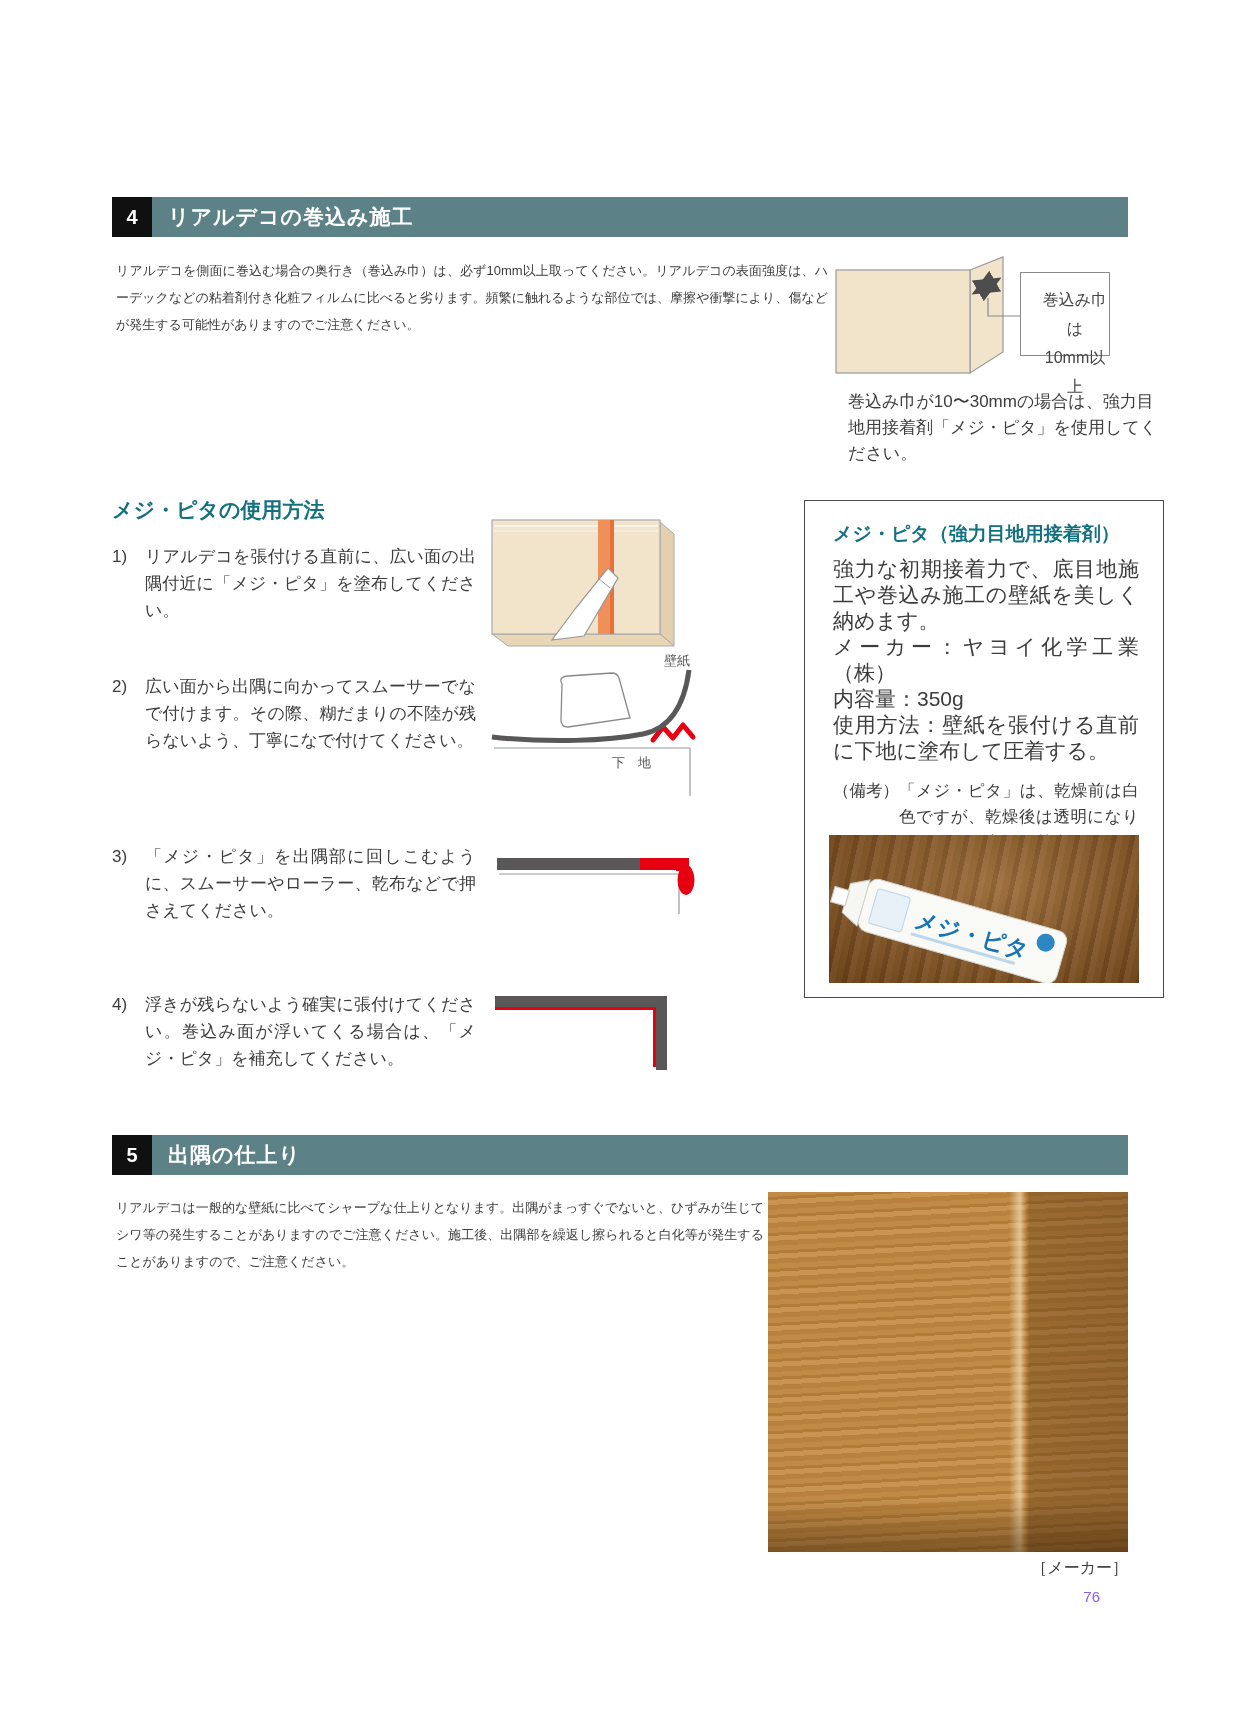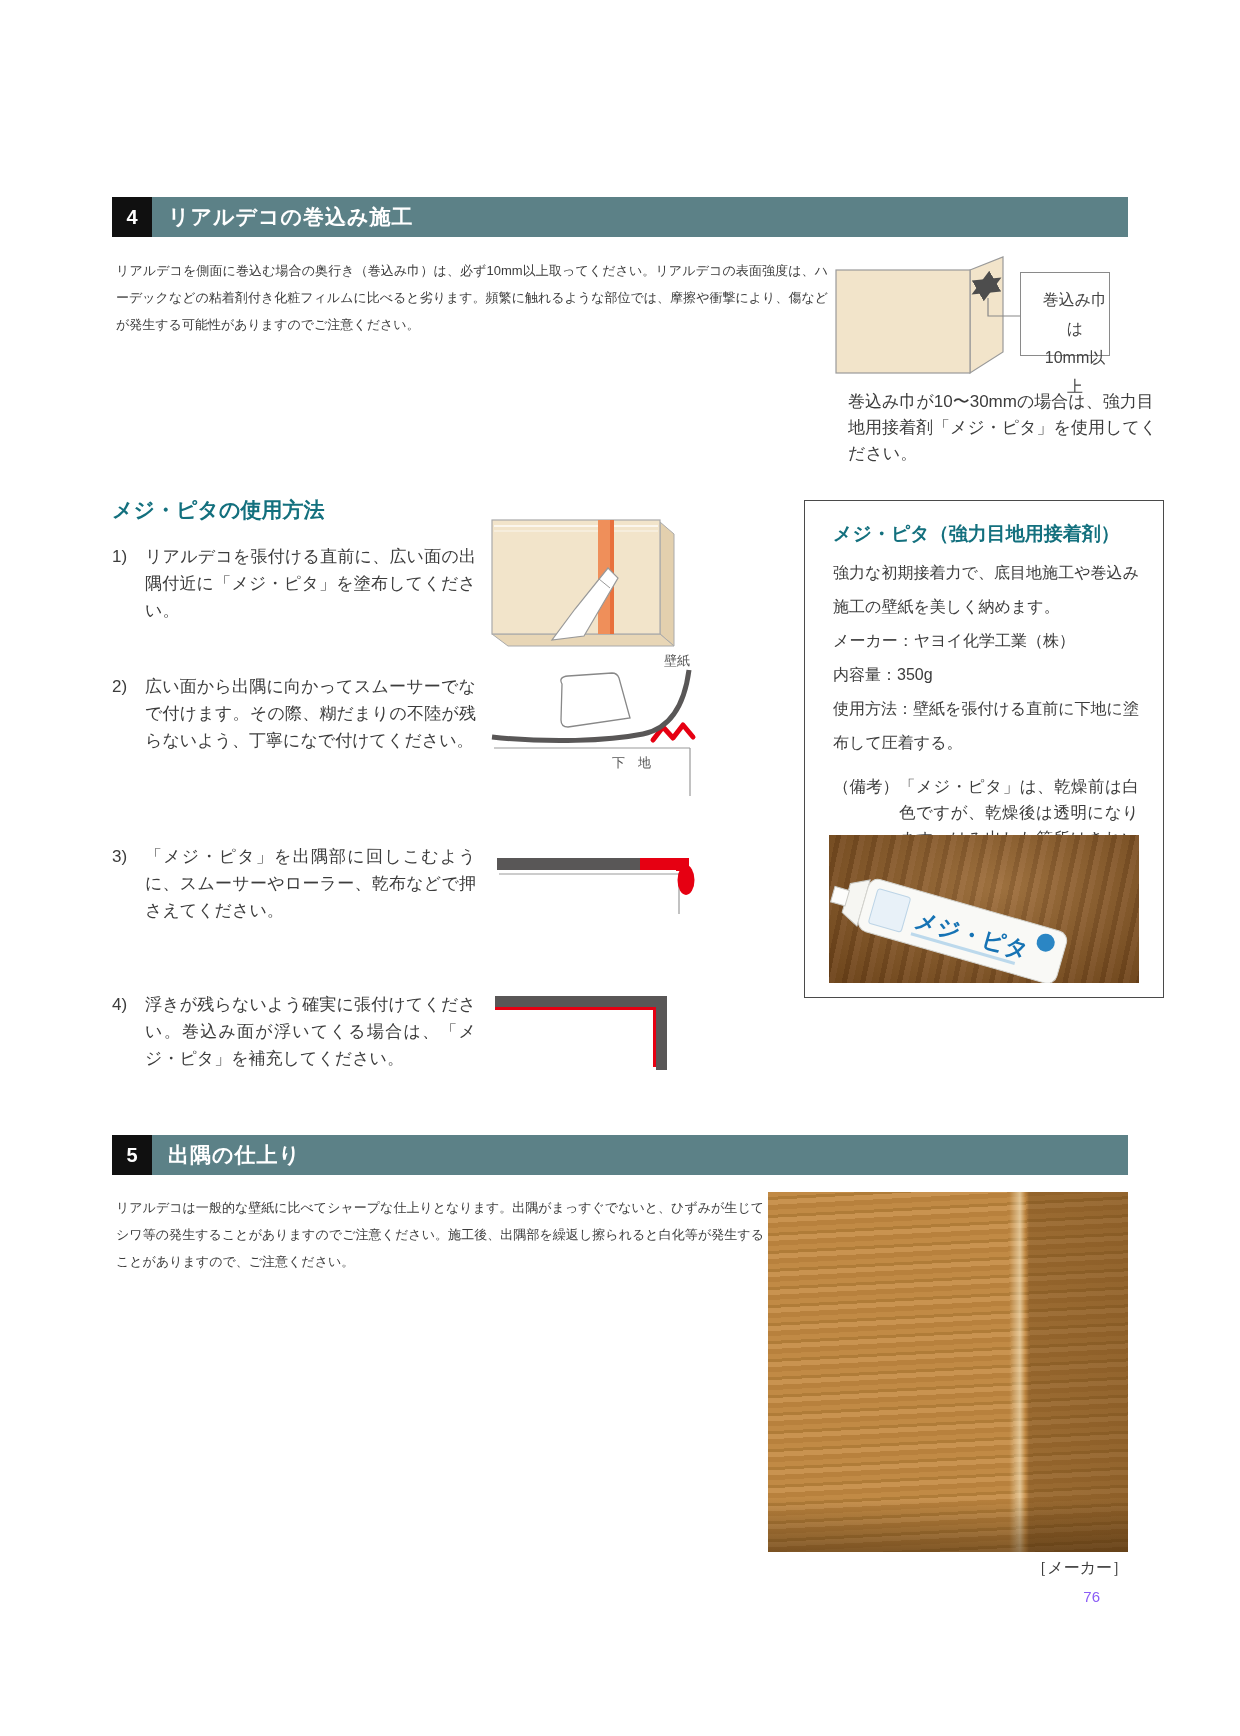--- a/index.html
+++ b/index.html
@@ -25,21 +25,21 @@
   
   .diag{position:absolute;}
   .diag-label{position:absolute;font-size:13px;color:#555;}
   .diag1-box{position:absolute;left:192px;top:30px;width:90px;height:84px;border:1px solid #8a8a8a;
     background:#fff;font-size:16px;line-height:29px;padding:12px 0 0 20px;box-sizing:border-box;color:#444;text-align:center;}
   
   .pbox{position:absolute;left:768px;top:500px;width:360px;height:498px;border:1px solid #4a4a4a;
     box-sizing:border-box;background:#fff;margin-left:36px;}
   .pbox-inner{padding:20px 24px 0 28px;}
   .pbox-title{font-size:19px;font-weight:bold;color:var(--heading_teal,#13707e);margin:0 0 9px 0;}
-  .pbox-p{font-size:16px;line-height:34px;margin:0;text-align:justify;}
+  .pbox-p{font-size:21px;line-height:26px;margin:0;text-align:justify;}
   .pbox-note{display:flex;margin-top:13px;font-size:16.5px;line-height:26px;}
   .pbox-note-label{flex:0 0 66px;}
   .pbox-note-text{flex:1;text-align:justify;}
   .pbox-photo{position:absolute;left:24px;right:24px;bottom:14px;height:148px;overflow:hidden;
     background:
       radial-gradient(ellipse at 55% 35%, rgba(255,228,178,.16), rgba(40,20,0,.28) 95%),
       repeating-linear-gradient(102deg,#8a5a28 0 7px,#7a4c1f 7px 12px,#936233 12px 18px),
       #825122;}
   
   .photo5{position:absolute;left:768px;top:1192px;width:360px;height:360px;

